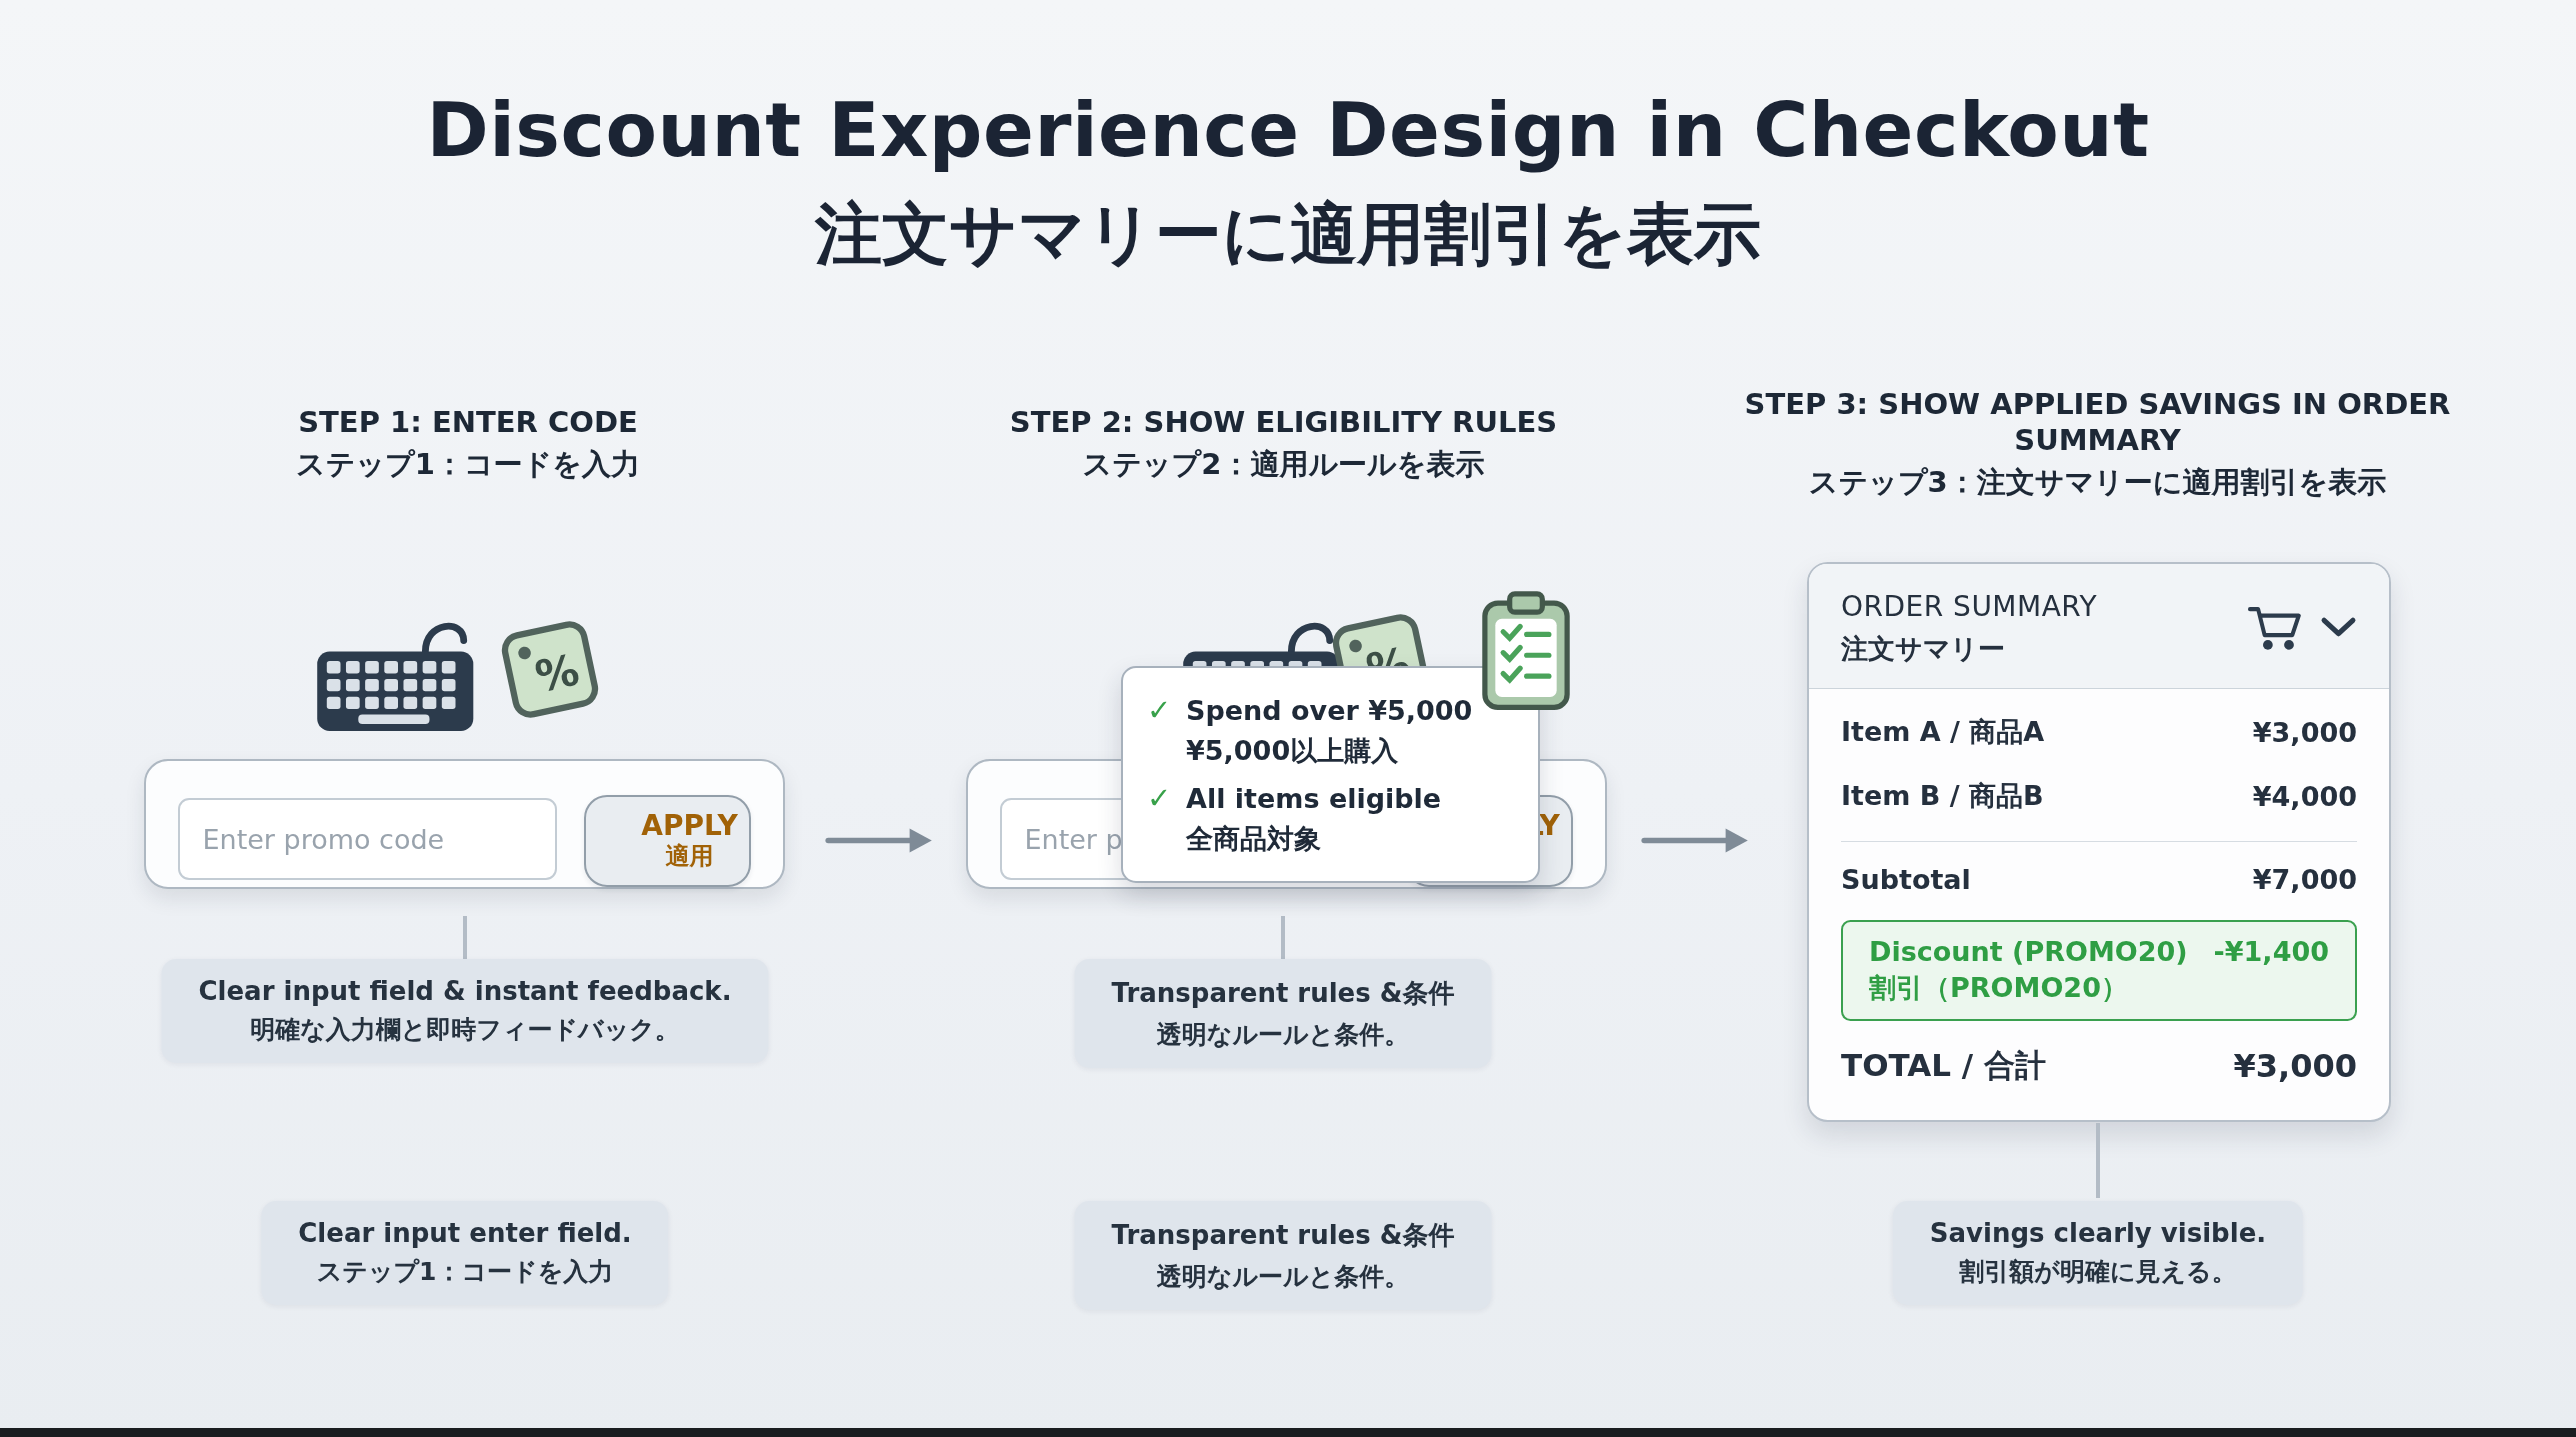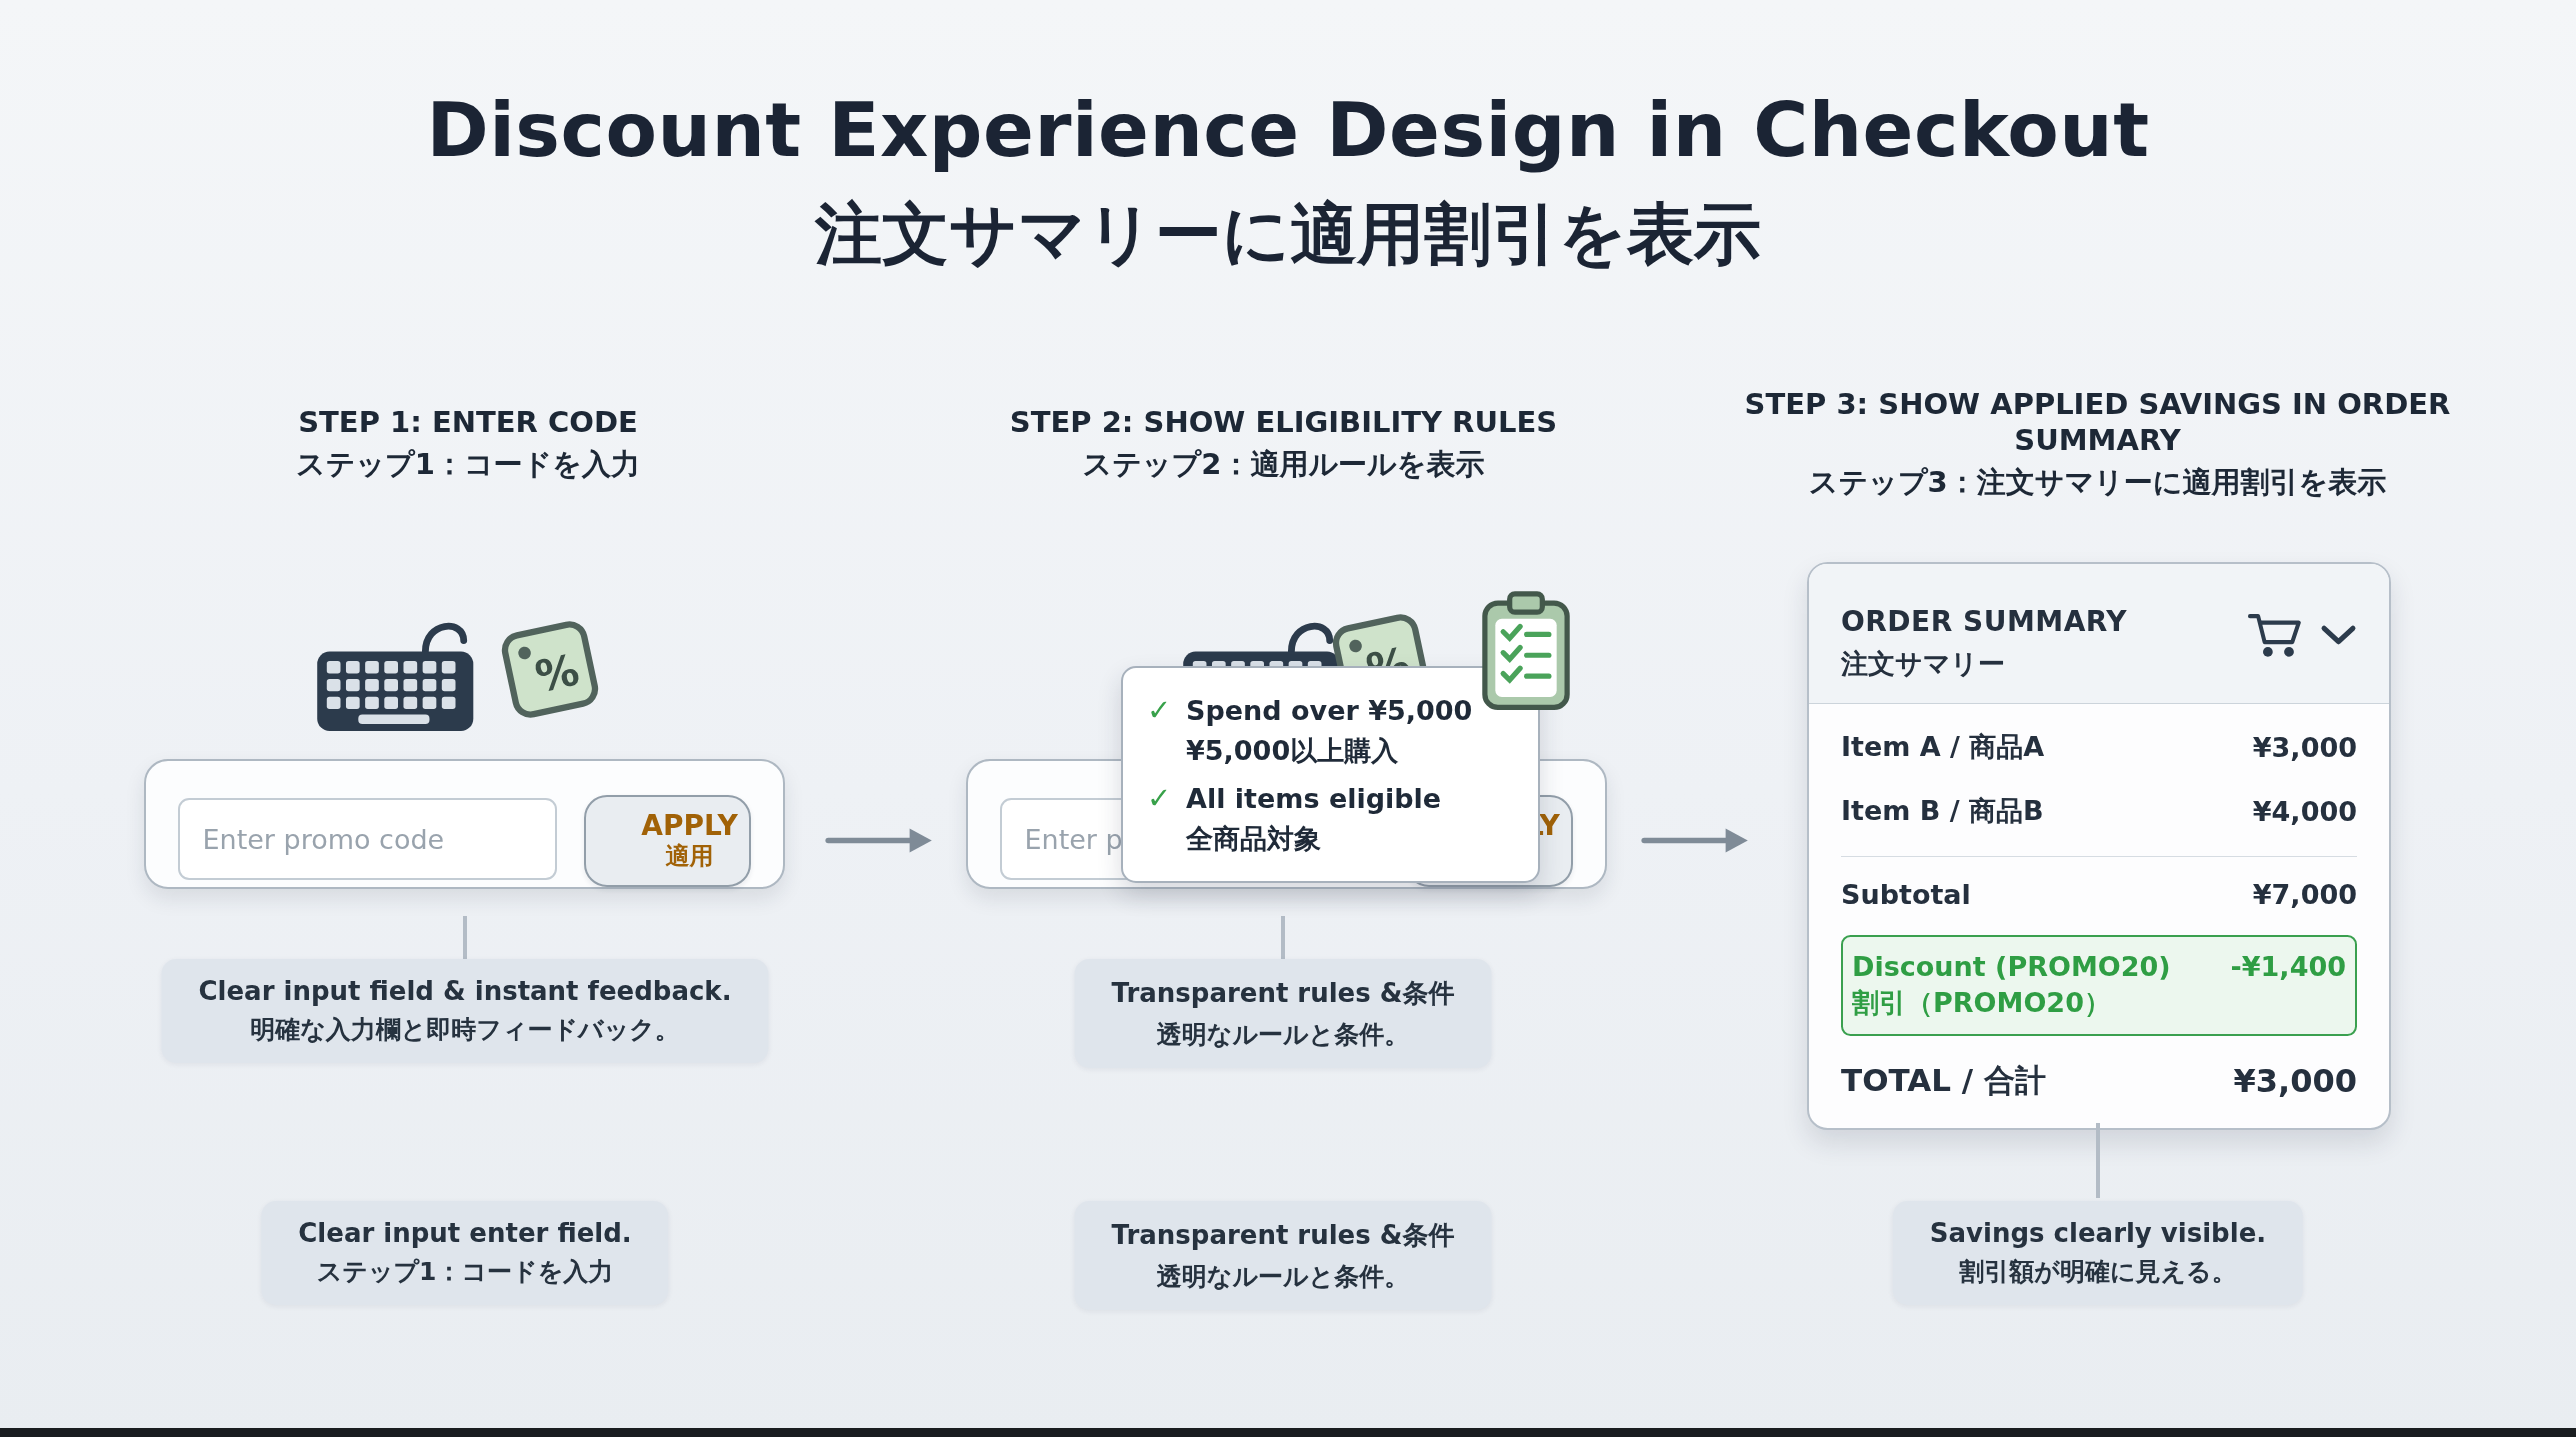--- a/index.html
+++ b/index.html
@@ -92,31 +92,31 @@
     background: #fdfdfe; border: 2.8px solid #b6bfc9; border-radius: 20.6px;
     box-shadow: 0 13px 26px rgba(30,40,60,.13);
     color: #25303e;
   }
   .sum-header {
     background: #f1f4f7; border-radius: 18px 18px 0 0;
     border-bottom: 1.9px solid #ccd4db;
     padding: 26px 32px 20.6px 32px;
     display: flex; justify-content: space-between; align-items: center;
   }
-  .sum-title-en { font-size: 28px; font-weight: 700; letter-spacing: 0.5px; margin-top: 15px; }
+  .sum-title-en { font-size: 28px; font-weight: 400; letter-spacing: 0.5px; }
   .sum-title-ja { font-size: 27px; font-weight: 800; margin-top: 8.4px; }
   .sum-header-icons { display: flex; align-items: center; gap: 13px; }
   .sum-body { padding: 11.2px 32px 26px 32px; }
   .sum-row { display: flex; justify-content: space-between; align-items: center; padding: 14px 0; }
   .sum-row .lbl { font-size: 27px; font-weight: 600; }
   .sum-row .val { font-size: 27px; font-weight: 700; }
   .sum-split { border: none; border-top: 1.9px solid #d6dce2; margin: 13px 0 7.5px 0; }
   .discount-box {
     border: 2.8px solid #3aa04f; background: #ecf7ee; border-radius: 9.4px;
-    padding: 12px 9px; margin: 11.2px 0 7.5px 0;
+    padding: 12px 26px; margin: 11.2px 0 7.5px 0;
     display: flex; justify-content: space-between; align-items: flex-start;
     color: #2f9e44;
   }
   .discount-box .l1 { font-size: 27px; font-weight: 600; line-height: 1.35; }
   .discount-box .l2 { font-size: 27px; font-weight: 600; line-height: 1.35; }
   .discount-box .dval { font-size: 27px; font-weight: 800; margin-top: 1.9px; }
   .total-row { display: flex; justify-content: space-between; align-items: center; padding: 17px 0 0 0; }
   .total-row .lbl { font-size: 31px; font-weight: 800; }
   .total-row .val { font-size: 32px; font-weight: 800; }
 

